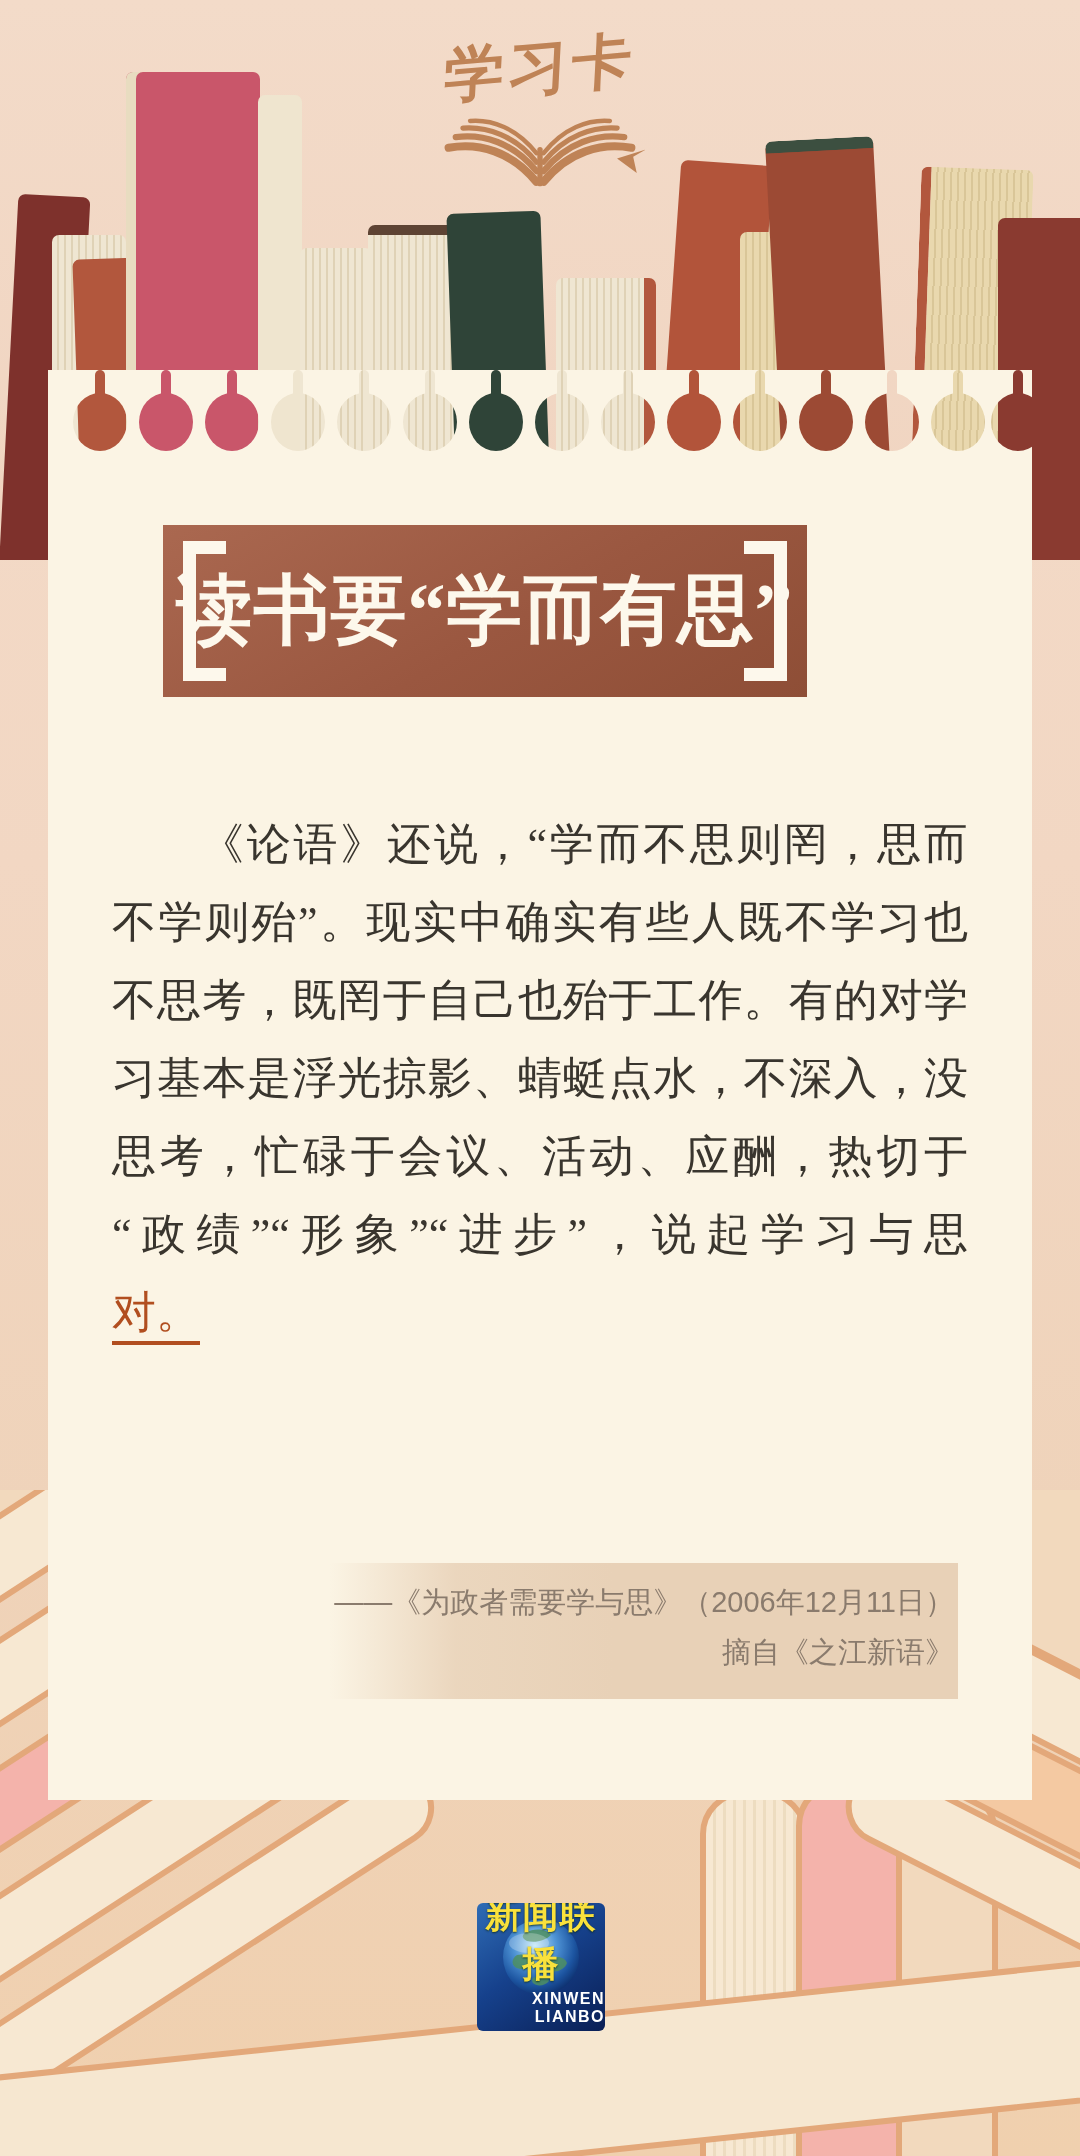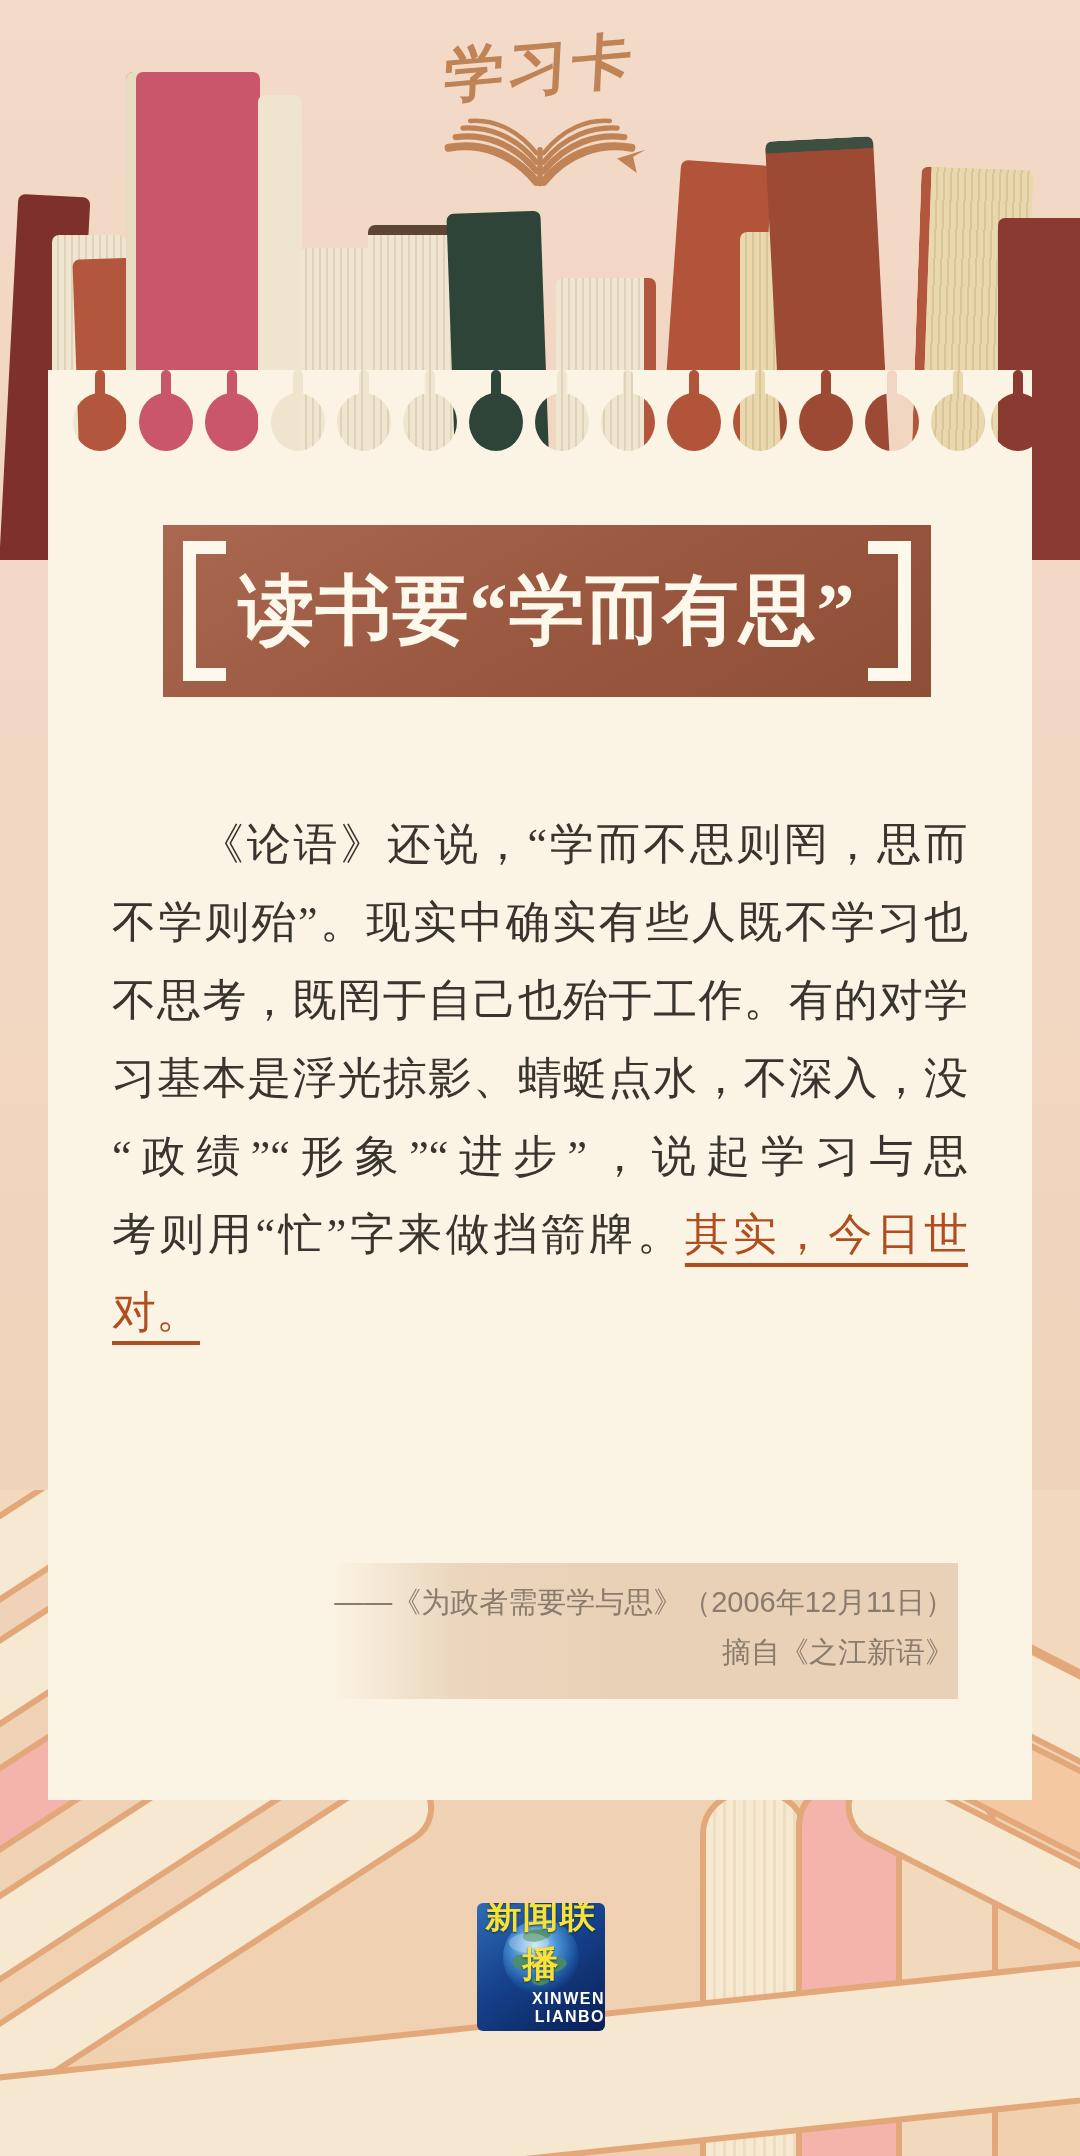--- a/index.html
+++ b/index.html
@@ -29,21 +29,21 @@
   .b14{left:998px;top:218px;width:92px;background:#8a3a30;}
   
   .brand{position:absolute;left:420px;top:28px;width:240px;text-align:center;color:#bf8356;z-index:6;}
   .brand-text{display:inline-block;font-size:60px;font-weight:bold;letter-spacing:4px;transform:rotate(-5deg) skewX(-8deg);}
   .brand-book{display:block;margin:-6px auto 0;}
   
   .torn{position:absolute;left:48px;top:370px;z-index:3;}
   .card{position:absolute;left:48px;top:564px;width:984px;height:1236px;background:#fbf4e4;z-index:3;}
   
   .plaque{
-    position:absolute;left:163px;top:525px;width:768px;height:172px;z-index:5;
+    position:absolute;left:163px;top:525px;width:644px;height:172px;z-index:5;
     background:linear-gradient(150deg,#aa6850 0%,#9a5740 55%,#8e4e36 100%);
     display:flex;align-items:center;justify-content:center;
   }
   .bracket{position:absolute;top:16px;bottom:16px;width:30px;}
   .bracket.l{left:20px;border-left:13px solid #fdf8ec;border-top:13px solid #fdf8ec;border-bottom:13px solid #fdf8ec;}
   .bracket.r{right:20px;border-right:13px solid #fdf8ec;border-top:13px solid #fdf8ec;border-bottom:13px solid #fdf8ec;}
   .plaque-title{color:#fdf8ec;font-size:76px;font-weight:bold;white-space:nowrap;letter-spacing:1px;}
   
   .body-text{position:absolute;left:112px;top:806px;width:856px;z-index:5;color:#39352e;font-weight:normal;font-size:44px;}
   .bline{height:78px;line-height:78px;text-align:justify;text-align-last:justify;overflow:visible;}
@@ -190,22 +190,22 @@
     <div class="bracket l"></div>
     <div class="bracket r"></div>
     <span class="plaque-title">读书要“学而有思”</span>
   </div>
 
   <div class="body-text">
     <div class="bline first"><span>《论语》还说，“学而不思则罔，思而</span><span class="hl"></span></div>
     <div class="bline"><span>不学则殆”。现实中确实有些人既不学习也</span><span class="hl"></span></div>
     <div class="bline"><span>不思考，既罔于自己也殆于工作。有的对学</span><span class="hl"></span></div>
     <div class="bline"><span>习基本是浮光掠影、蜻蜓点水，不深入，没</span><span class="hl"></span></div>
+    <div class="bline"><span>思考，忙碌于会议、活动、应酬，热切于</span><span class="hl"></span></div>
     <div class="bline"><span>“政绩”“形象”“进步”，说起学习与思</span><span class="hl"></span></div>
-    <div class="bline"><span>考则用“忙”字来做挡箭牌。</span><span class="hl">其实，今日世</span></div>
     <div class="bline last"><span></span><span class="hl">对。</span></div>
   </div>
 
   <div class="attr">
     <div>——《为政者需要学与思》（2006年12月11日）</div>
     <div>摘自《之江新语》</div>
   </div>
 
   <div class="cctv">
     <svg width="128" height="128" viewBox="0 0 128 128">

